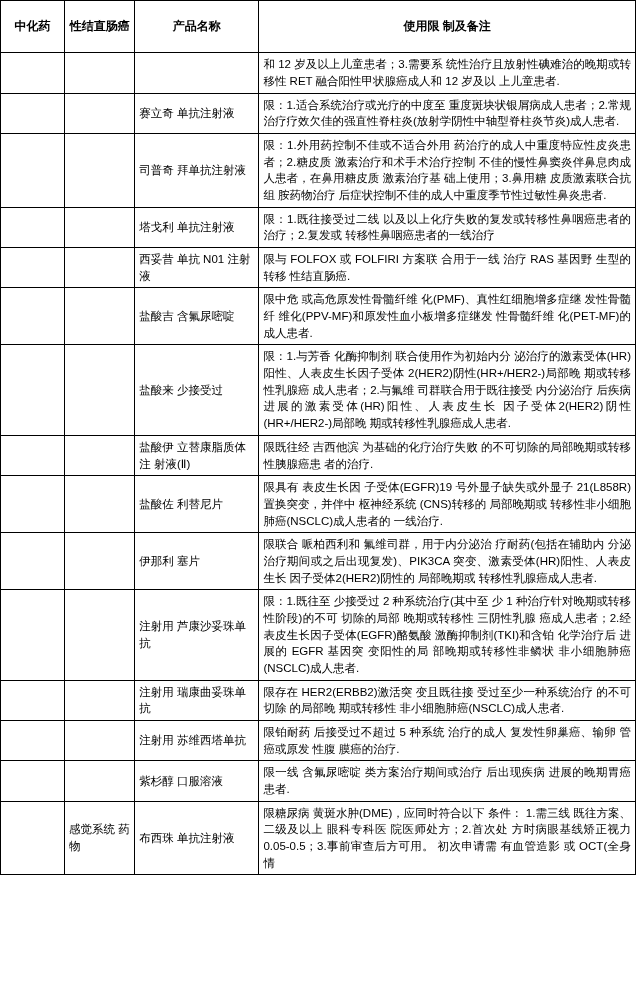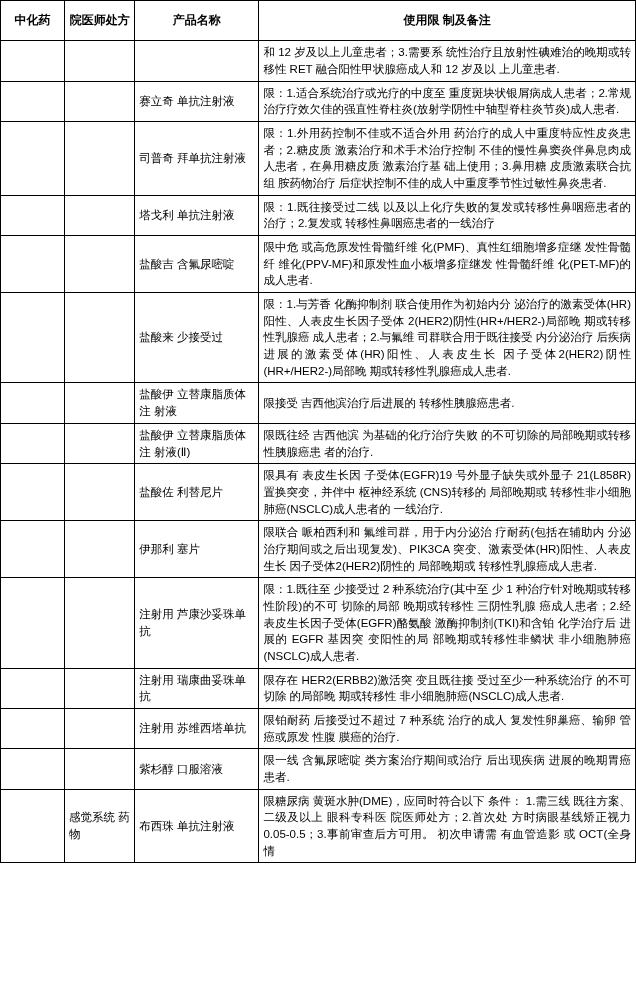--- a/index.html
+++ b/index.html
@@ -22,21 +22,21 @@
     border: 1px solid #000000;
     vertical-align: middle;
     padding: 3px 4px;
     font-size: 11.5px;
     line-height: 1.45;
   }
   table.drug-table thead th {
     text-align: center;
     font-weight: bold;
     font-size: 12px;
-    padding: 11px 4px;
+    padding: 17px 4px;
   }
   col.c1 { width: 64px; }
   col.c2 { width: 70px; }
   col.c3 { width: 124px; }
   col.c4 { width: 376px; }
 
   td.cat, td.field, td.name {
     text-align: left;
   }
   td.note {
@@ -54,21 +54,21 @@
 <table class="drug-table">
   <colgroup>
     <col class="c1">
       <col class="c2">
       <col class="c3">
       <col class="c4">
   </colgroup>
   <thead>
     <tr>
       <th>中化药</th>
-      <th>院医师处方</th>
+      <th>性结直肠癌</th>
       <th>产品名称</th>
       <th>使用限 制及备注</th>
     </tr>
   </thead>
   <tbody>
     <tr>
       <td class="cat"></td>
       <td class="field"></td>
       <td class="name"></td>
       <td class="note first-cell">和 12 岁及以上儿童患者；3.需要系 统性治疗且放射性碘难治的晚期或转 移性 RET 融合阳性甲状腺癌成人和 12 岁及以 上儿童患者.</td>
@@ -87,34 +87,34 @@
     </tr>
     <tr>
       <td class="cat"></td>
       <td class="field"></td>
       <td class="name">塔戈利 单抗注射液</td>
       <td class="note">限：1.既往接受过二线 以及以上化疗失败的复发或转移性鼻咽癌患者的治疗；2.复发或 转移性鼻咽癌患者的一线治疗</td>
     </tr>
     <tr>
       <td class="cat"></td>
       <td class="field"></td>
+      <td class="name">西妥昔 单抗 N01 注射液</td>
+      <td class="note">限与 FOLFOX 或 FOLFIRI 方案联 合用于一线 治疗 RAS 基因野 生型的转移 性结直肠癌.</td>
+    </tr>
+    <tr>
+      <td class="cat"></td>
+      <td class="field"></td>
       <td class="name">盐酸吉 含氟尿嘧啶</td>
       <td class="note">限中危 或高危原发性骨髓纤维 化(PMF)、真性红细胞增多症继 发性骨髓纤 维化(PPV-MF)和原发性血小板增多症继发 性骨髓纤维 化(PET-MF)的成人患者.</td>
     </tr>
     <tr>
       <td class="cat"></td>
       <td class="field"></td>
       <td class="name">盐酸来 少接受过</td>
       <td class="note">限：1.与芳香 化酶抑制剂 联合使用作为初始内分 泌治疗的激素受体(HR)阳性、人表皮生长因子受体 2(HER2)阴性(HR+/HER2-)局部晚 期或转移性乳腺癌 成人患者；2.与氟维 司群联合用于既往接受 内分泌治疗 后疾病进展的激素受体(HR)阳性、人表皮生长 因子受体2(HER2)阴性(HR+/HER2-)局部晚 期或转移性乳腺癌成人患者.</td>
-    </tr>
-    <tr>
-      <td class="cat"></td>
-      <td class="field"></td>
-      <td class="name">盐酸伊 立替康脂质体注 射液</td>
-      <td class="note">限接受 吉西他滨治疗后进展的 转移性胰腺癌患者.</td>
     </tr>
     <tr>
       <td class="cat"></td>
       <td class="field"></td>
       <td class="name">盐酸伊 立替康脂质体注 射液(Ⅱ)</td>
       <td class="note">限既往经 吉西他滨 为基础的化疗治疗失败 的不可切除的局部晚期或转移 性胰腺癌患 者的治疗.</td>
     </tr>
     <tr>
       <td class="cat"></td>
       <td class="field"></td>
@@ -136,21 +136,21 @@
     <tr>
       <td class="cat"></td>
       <td class="field"></td>
       <td class="name">注射用 瑞康曲妥珠单抗</td>
       <td class="note">限存在 HER2(ERBB2)激活突 变且既往接 受过至少一种系统治疗 的不可切除 的局部晚 期或转移性 非小细胞肺癌(NSCLC)成人患者.</td>
     </tr>
     <tr>
       <td class="cat"></td>
       <td class="field"></td>
       <td class="name">注射用 苏维西塔单抗</td>
-      <td class="note">限铂耐药 后接受过不超过 7 种系统 治疗的成人 复发性卵巢癌、输卵 管癌或原发 性腹 膜癌的治疗.</td>
+      <td class="note">限铂耐药 后接受过不超过 5 种系统 治疗的成人 复发性卵巢癌、输卵 管癌或原发 性腹 膜癌的治疗.</td>
     </tr>
     <tr>
       <td class="cat"></td>
       <td class="field"></td>
       <td class="name">紫杉醇 口服溶液</td>
       <td class="note">限一线 含氟尿嘧啶 类方案治疗期间或治疗 后出现疾病 进展的晚期胃癌患者.</td>
     </tr>
     <tr>
       <td class="cat"></td>
       <td class="field">感觉系统 药物</td>

